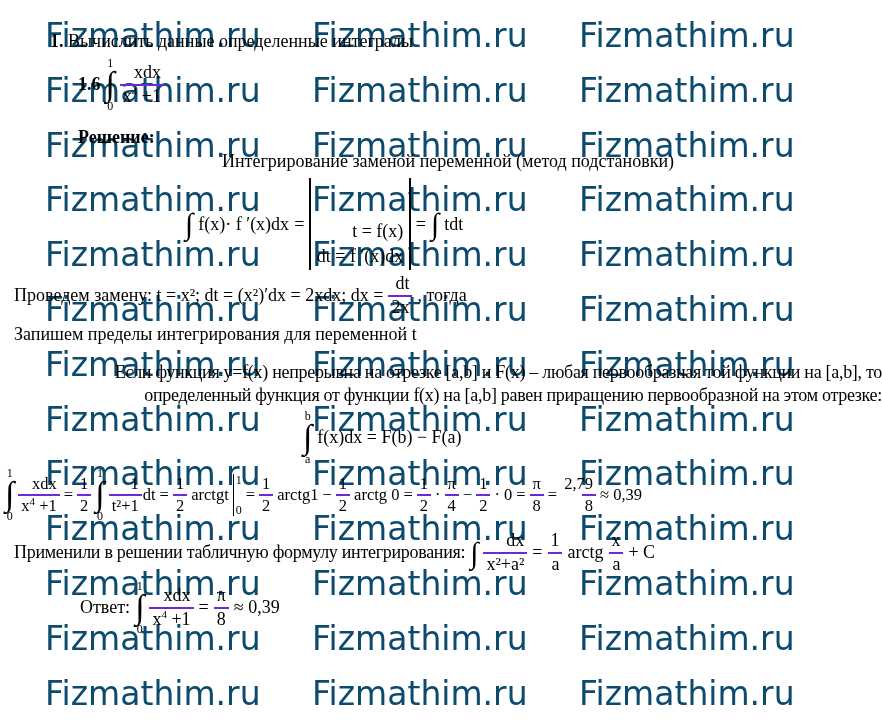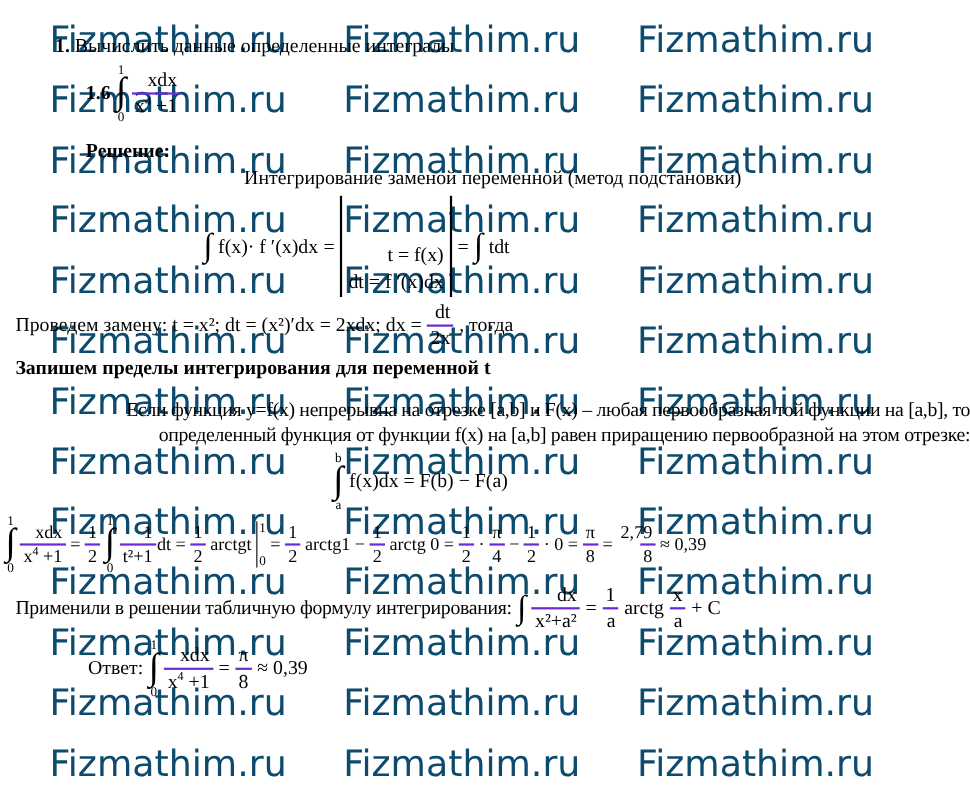--- a/index.html
+++ b/index.html
@@ -144,21 +144,21 @@
 
   <div class="frow" style="margin-left:14px; margin-top:3px;">
     <span>Проведем замену: t = x²; dt = (x²)′dx = 2xdx;  dx =</span>
     <span class="frac">
       <span class="num">dt</span>
       <span class="den">2x</span>
     </span>
     <span>, тогда</span>
   </div>
 
-  <div class="line" style="margin-left:14px; margin-top:5px;font-weight:bold;">Запишем пределы интегрирования для переменной t</div>
+  <div class="line" style="margin-left:14px; margin-top:5px;">Запишем пределы интегрирования для переменной t</div>
 
   <div style="margin-left:5px; margin-top:14px;text-align:right;">
     <div class="line narrow">Если функция y=f(x) непрерывна на отрезке [a,b] и F(x) – любая первообразная той функции на [a,b], то</div>
     <div class="line narrow">определенный функция от функции f(x) на [a,b] равен приращению первообразной на этом отрезке:</div>
   </div>
 
   <div class="frow" style="margin-left:303px; margin-top:3px;">
     <span class="intg">
       <span class="lim">b</span>
       <span class="isign">∫</span>

